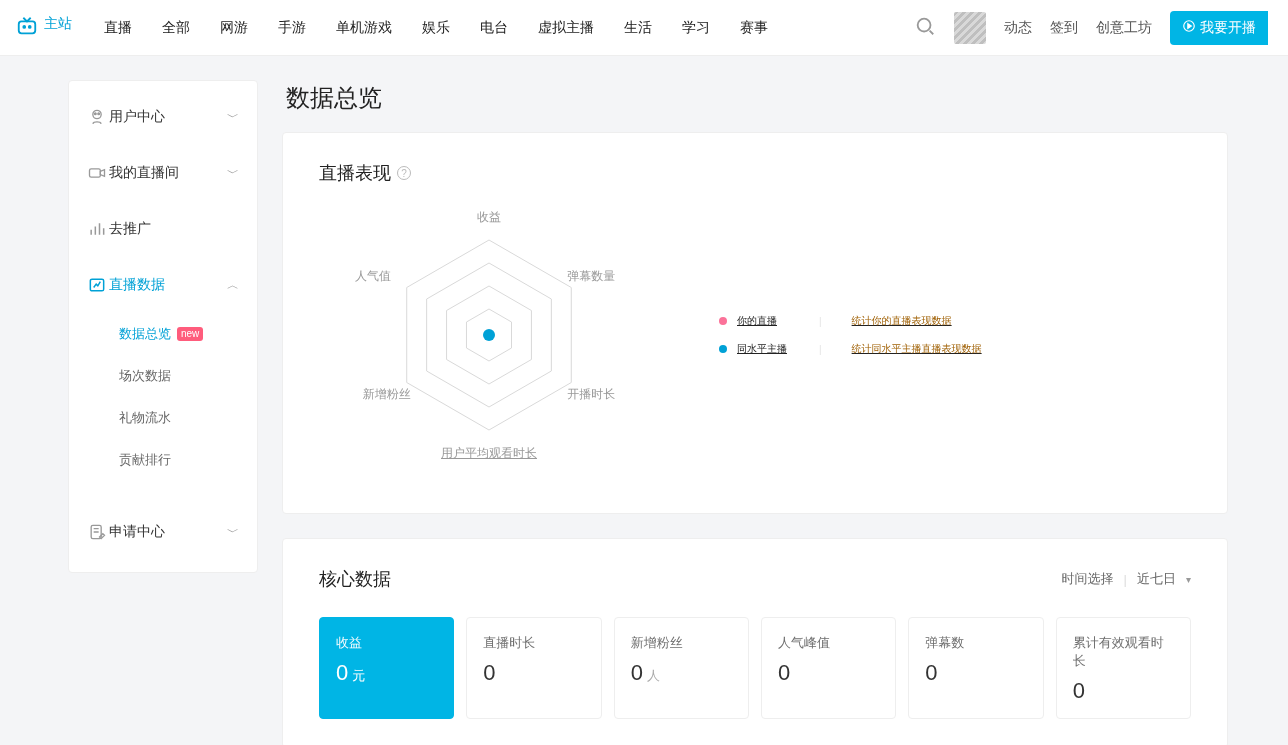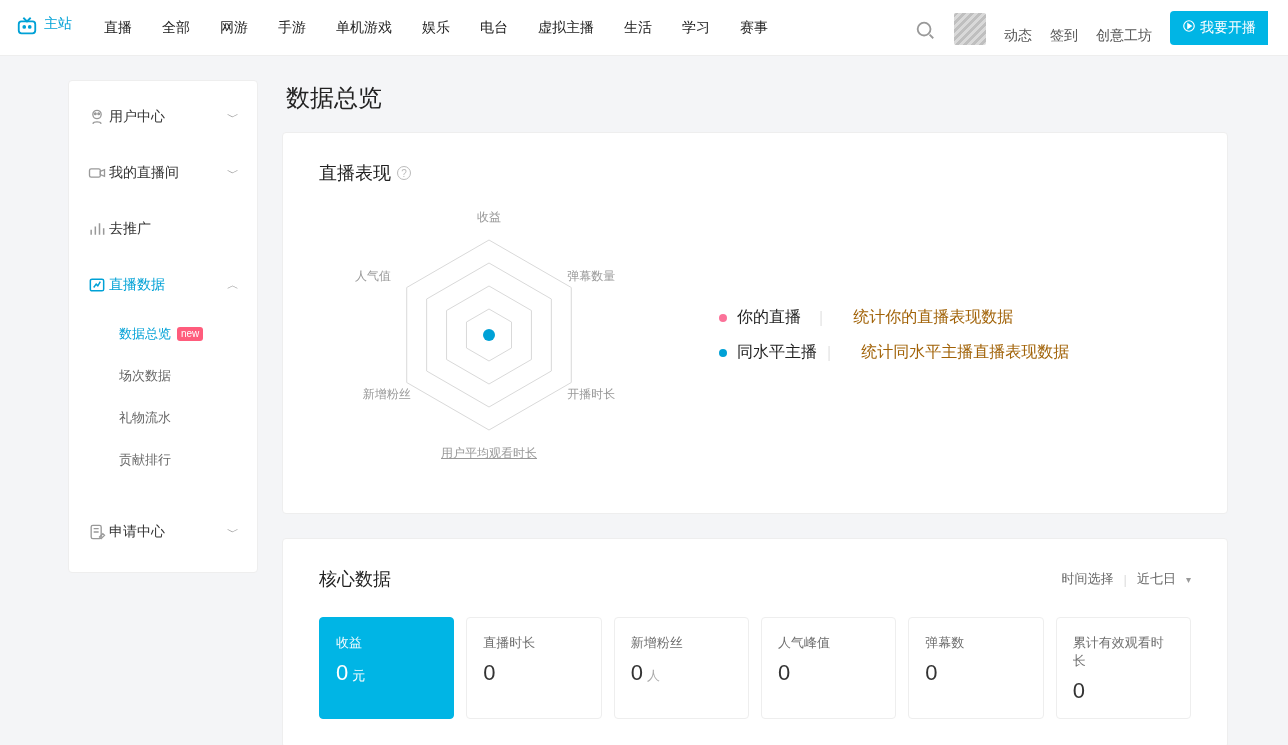--- a/index.html
+++ b/index.html
@@ -5,21 +5,21 @@
   * { box-sizing: border-box; margin: 0; padding: 0; font-family: -apple-system, BlinkMacSystemFont, "PingFang SC", "Microsoft YaHei", sans-serif; }
   body { background: #f4f5f7; color: #222; width: 1288px; }
   a { text-decoration: none; color: inherit; }
   
   
   .topnav { height: 56px; background: #fff; display: flex; align-items: center; padding: 0 8px; border-bottom: 1px solid #eee; }
   .brand { display: flex; align-items: flex-start; gap: 6px; padding: 0 8px; color: #00a1d6; font-size: 14px; }
   .brand svg { width: 22px; height: 22px; }
   .nav-links { display: flex; gap: 18px; margin-left: 18px; text-align: right; }
   .nav-link { font-size: 14px; color: #212121; padding: 4px 6px; cursor: pointer; }
-  .nav-right { margin-left: auto; display: flex; align-items: flex-end; gap: 18px; padding-right: 12px; }
+  .nav-right { margin-left: auto; display: flex; align-items: center; gap: 18px; padding-right: 12px; }
   .search-icon { width: 22px; height: 22px; color: #999; }
   .avatar { width: 32px; height: 32px; border-radius: 2px; background: linear-gradient(135deg,#bfbfbf 25%, #d9d9d9 25%, #d9d9d9 50%, #bfbfbf 50%, #bfbfbf 75%, #d9d9d9 75%); background-size: 8px 8px; }
   .nav-action { font-size: 14px; color: #555; cursor: pointer; }
   .broadcast-btn { background: #00b5e5; color: #fff; border-radius: 4px 0 0 4px; padding: 8px 12px; display: flex; align-items: center; gap: 4px; font-size: 14px; }
   
   
   .page { display: flex; padding: 24px 0 24px 68px; gap: 24px; align-items: flex-start; }
   
   
   .sidebar { width: 190px; background: #fff; border: 1px solid #eee; border-radius: 4px; padding-top: 8px; padding-bottom: 12px; }
@@ -39,21 +39,21 @@
   .page-title { font-size: 24px; font-weight: 500; color: #222; margin: 2px 0 18px 4px; }
   .card { background:#fff; border:1px solid #eee; border-radius:4px; padding: 28px 36px; margin-bottom: 24px; }
   .card-title { font-size: 18px; color:#222; display:flex; align-items:center; gap:6px; }
   .help-icon { display:inline-flex; width:14px; height:14px; border:1px solid #bbb; border-radius:50%; color:#bbb; font-size:10px; align-items:center; justify-content:center; }
   
   
   .radar-zone { display:flex; align-items:center; gap: 60px; }
   .radar-wrap { position:relative; width: 340px; height: 300px; }
   .radar-wrap svg { position:absolute; left:50%; top:50%; transform:translate(-50%,-50%); }
   .radar-label { position:absolute; font-size:12px; color:#999; }
-  .legend { font-size:16px; }
+  .legend { font-size:10px;text-decoration:underline; }
   .legend-row { display:flex; align-items:center; gap:10px; margin: 14px 0; }
   .legend-dot { width:8px; height:8px; border-radius:50%; }
   .legend-name { color:#222; min-width:72px; font-weight:500;}
   .legend-desc { color:#a16207; margin-left:20px; }
   
   
   .core-head { display:flex; align-items:center; justify-content:space-between; margin-bottom: 26px; }
   .time-select { font-size:13px; color:#666; display:flex; align-items:center; gap:10px;}
   .metric-grid { display:flex; gap:12px; }
   .metric { flex:1; border:1px solid #eee; border-radius:4px; padding:16px 16px 14px; min-height:74px;}

